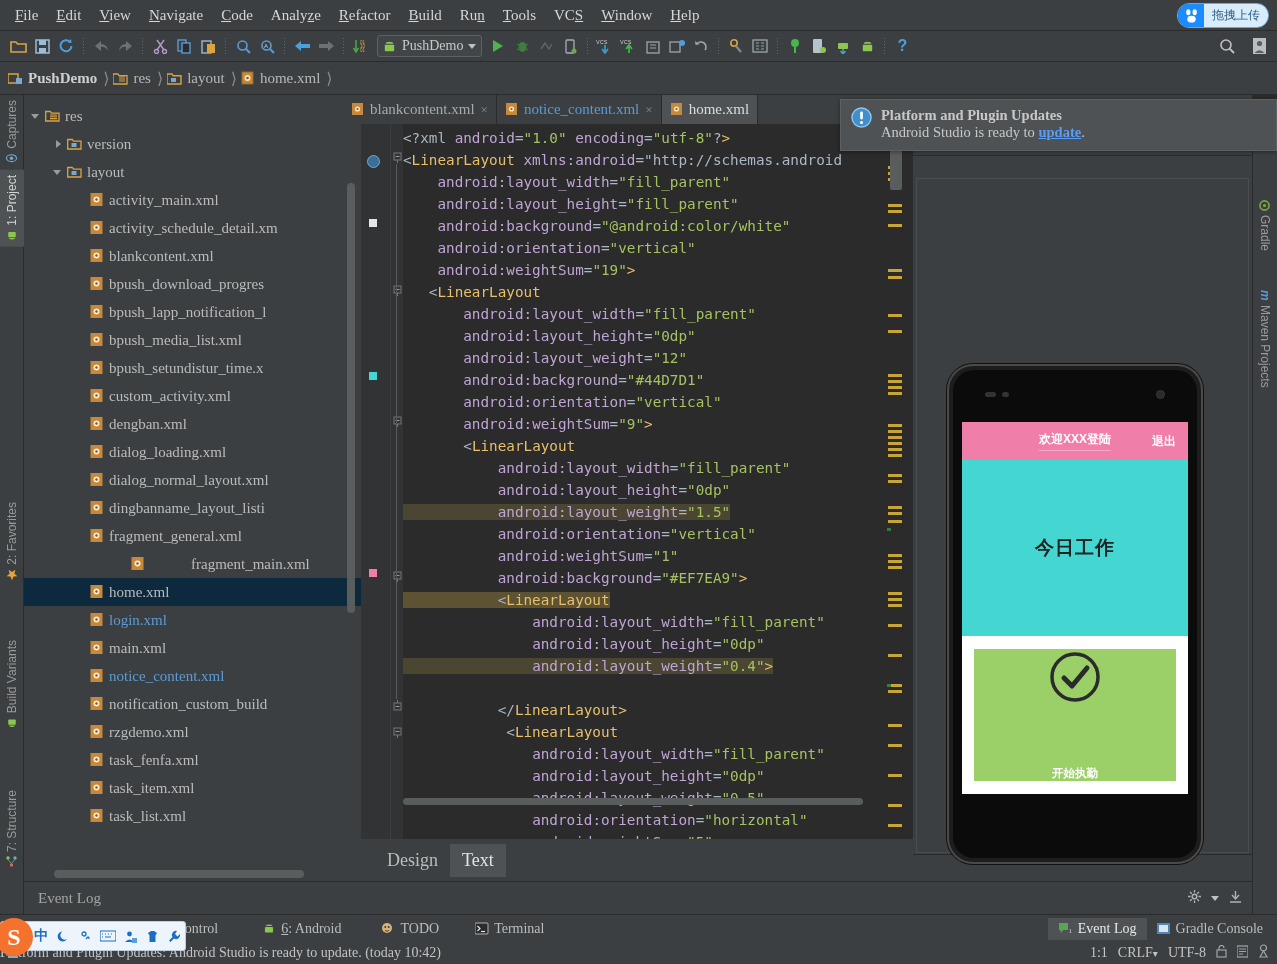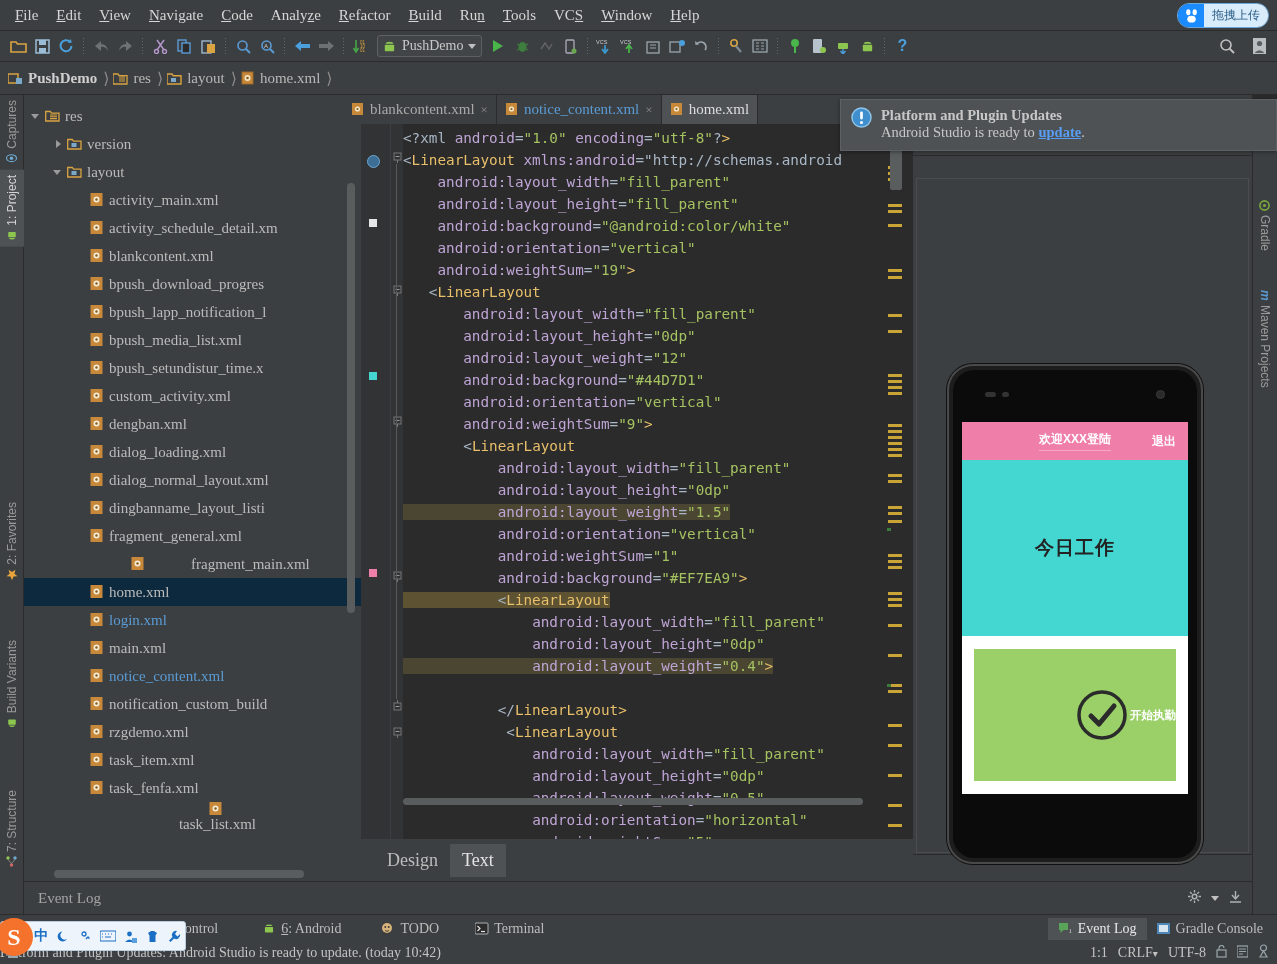--- a/index.html
+++ b/index.html
@@ -203,21 +203,21 @@
   .app-titlebar {
     height:38px; background:#ef7ea9; display:flex; align-items:center;
     justify-content:space-between; padding:0 12px; position:relative;
   }
   .app-title-txt { color:#fff; font-size:12px; font-weight:bold; position:absolute;
     left:50%; transform:translateX(-50%); border-bottom:1px solid #f5a9c6; padding-bottom:2px;}
   .app-logout { color:#fff; font-size:12px; margin-left:auto; font-weight:bold;}
   .app-body { background:#44d7d1; height:176px; display:flex; align-items:center; justify-content:center; }
   .app-body-txt { color:#222; font-size:19px; font-weight:bold; letter-spacing:1px; }
   .app-foot { background:#fff; height:158px; display:flex; gap:6px; padding:13px 12px; }
-  .app-btn { flex:1; display:flex; flex-direction:row; align-items:center; justify-content:flex-end; gap:0;}
+  .app-btn { flex:1; display:flex; flex-direction:column; align-items:center; justify-content:space-between; gap:0;}
   .app-btn.green { background:#9bd069; }
   .app-btn.red { background:#f76a6a; }
   .app-btn-label { color:#fff; font-size:11.5px; font-weight:bold;}
 
   
   .eventlog {
     position:absolute; left:24px; top:881px; width:1228px; height:33px;
     background:#3c3f41; border-top:1px solid #2b2b2b; display:flex; align-items:center;
   }
   .eventlog .el-title { color:#a4a4a4; font-size:15px; margin-left:14px; font-family:"Liberation Serif",serif;}
@@ -838,32 +838,32 @@
           </svg>
           <span class="tlabel">rzgdemo.xml</span>
         </div>
         <div class="trow" style="padding-left: 50px;">
           <span class="twist"></span>
           <svg class="ficon" viewBox="0 0 14 14">
             <rect x="1" y="0" width="12" height="13" fill="#c8883a"></rect>
             <circle cx="7" cy="6.5" r="3" fill="#f5ecd8"></circle>
             <circle cx="7" cy="6.5" r="1.2" fill="#8a5a1a"></circle>
           </svg>
+          <span class="tlabel">task_fenfa.xml</span>
+        </div>
+        <div class="trow" style="padding-left: 50px;">
+          <span class="twist"></span>
+          <svg class="ficon" viewBox="0 0 14 14">
+            <rect x="1" y="0" width="12" height="13" fill="#c8883a"></rect>
+            <circle cx="7" cy="6.5" r="3" fill="#f5ecd8"></circle>
+            <circle cx="7" cy="6.5" r="1.2" fill="#8a5a1a"></circle>
+          </svg>
           <span class="tlabel">task_item.xml</span>
         </div>
         <div class="trow" style="padding-left: 50px;">
-          <span class="twist"></span>
-          <svg class="ficon" viewBox="0 0 14 14">
-            <rect x="1" y="0" width="12" height="13" fill="#c8883a"></rect>
-            <circle cx="7" cy="6.5" r="3" fill="#f5ecd8"></circle>
-            <circle cx="7" cy="6.5" r="1.2" fill="#8a5a1a"></circle>
-          </svg>
-          <span class="tlabel">task_fenfa.xml</span>
-        </div>
-        <div class="trow" style="padding-left: 50px; flex-direction: column;">
           <span class="twist"></span>
           <svg class="ficon" viewBox="0 0 14 14">
             <rect x="1" y="0" width="12" height="13" fill="#c8883a"></rect>
             <circle cx="7" cy="6.5" r="3" fill="#f5ecd8"></circle>
             <circle cx="7" cy="6.5" r="1.2" fill="#8a5a1a"></circle>
           </svg>
           <span class="tlabel">task_list.xml</span>
         </div>
       </div>
     <div class="projtree-scroll"></div>

